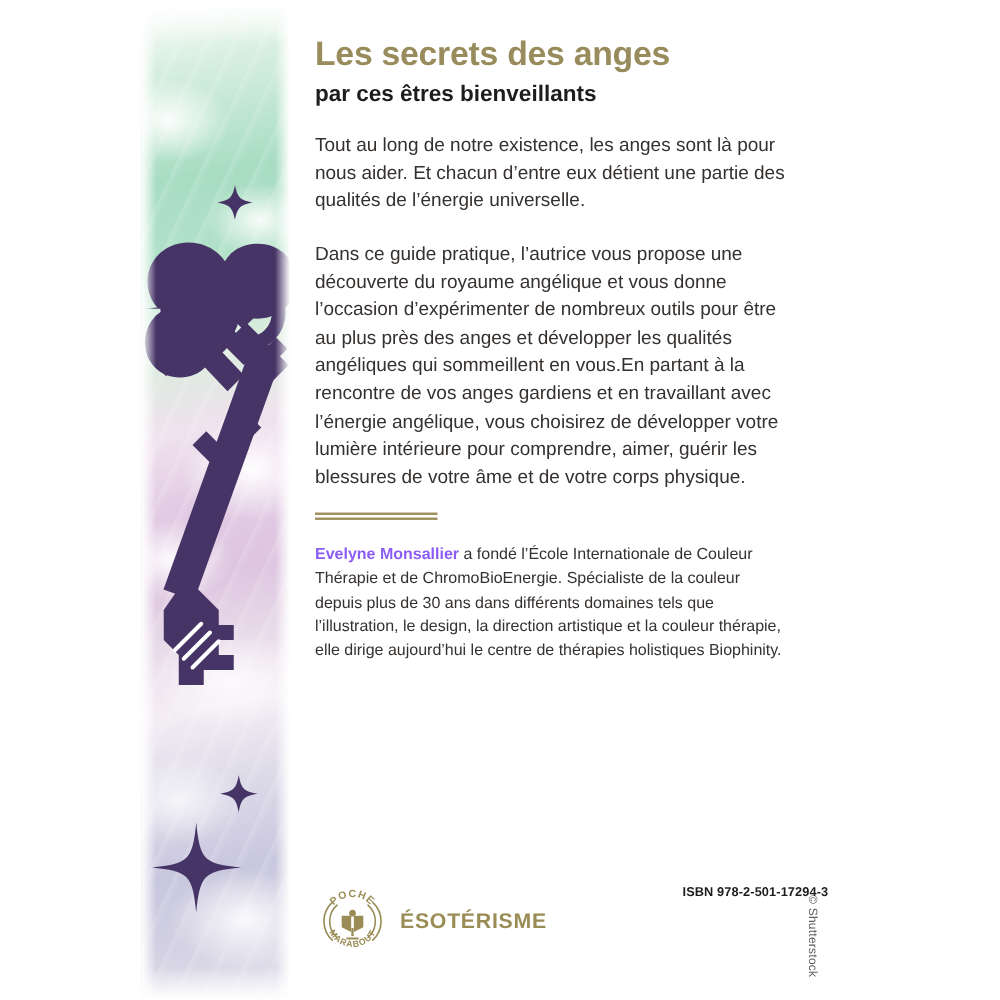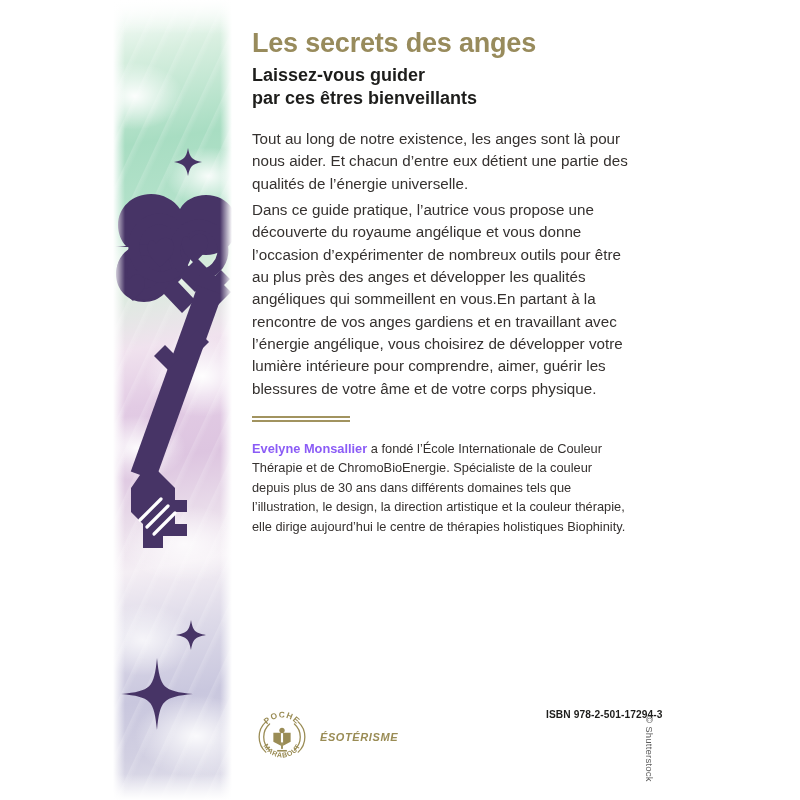--- a/index.html
+++ b/index.html
@@ -105,21 +105,21 @@
     font-size: 18px;
     font-weight: bold;
     line-height: 1.24;
     margin-top: 6px;
   }
   .blurb { margin-top: 19px; }
   .blurb p {
     color: #35312f;
     font-size: 15.2px;
     line-height: 1.47;
-    margin-bottom: 4px;
+    margin-bottom: 20px;
   }
   .blurb p:last-child { margin-bottom: 0; }
 
   .rule {
     width: 98px;
     margin-top: 16px;
     border-top: 2px solid #a1935f;
     border-bottom: 2px solid #a1935f;
     height: 6px;
   }
@@ -143,24 +143,23 @@
   .imprint {
     position: absolute;
     left: 255px;
     top: 8px;
     display: flex;
     align-items: center;
     gap: 11px;
   }
   .imprint-label {
     color: #9a8c55;
-    font-size: 11px;
+    font-size: 17px;
     font-weight: bold;
     letter-spacing: 0.6px;
-    font-style: italic;
   }
 
   .price-block {
     position: absolute;
     left: 437px;
     top: 12px;
     width: 100px;
     text-align: right;
     color: #1d1d1b;
   }
@@ -294,21 +293,20 @@
 
     <div class="strip-fade-top"></div>
     <div class="strip-fade-bot"></div>
     <div class="strip-fade-l"></div>
     <div class="strip-fade-r"></div>
   </div>
 
   <div class="content">
     <h1 class="book-title">Les secrets des anges</h1>
     <div class="book-subtitle">
-      <div>Laissez-vous guider</div>
       <div>par ces êtres bienveillants</div>
     </div>
 
     <div class="blurb">
       <p>Tout au long de notre existence, les anges sont là pour nous aider. Et chacun d’entre eux détient une partie des qualités de l’énergie universelle.</p>
       <p>Dans ce guide pratique, l’autrice vous propose une découverte du royaume angélique et vous donne l’occasion d’expérimenter de nombreux outils pour être au plus près des anges et développer les qualités angéliques qui sommeillent en vous.En partant à la rencontre de vos anges gardiens et en travaillant avec l’énergie angélique, vous choisirez de développer votre lumière intérieure pour comprendre, aimer, guérir les blessures de votre âme et de votre corps physique.</p>
     </div>
 
     <div class="rule"></div>
 

